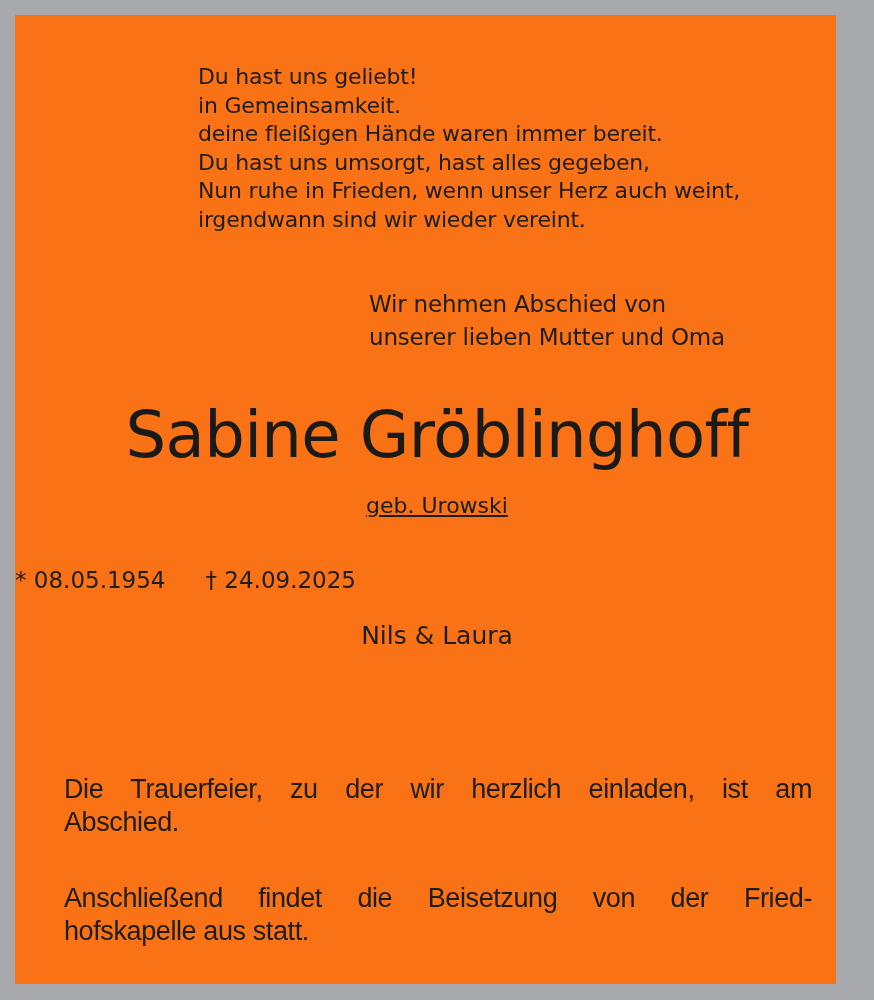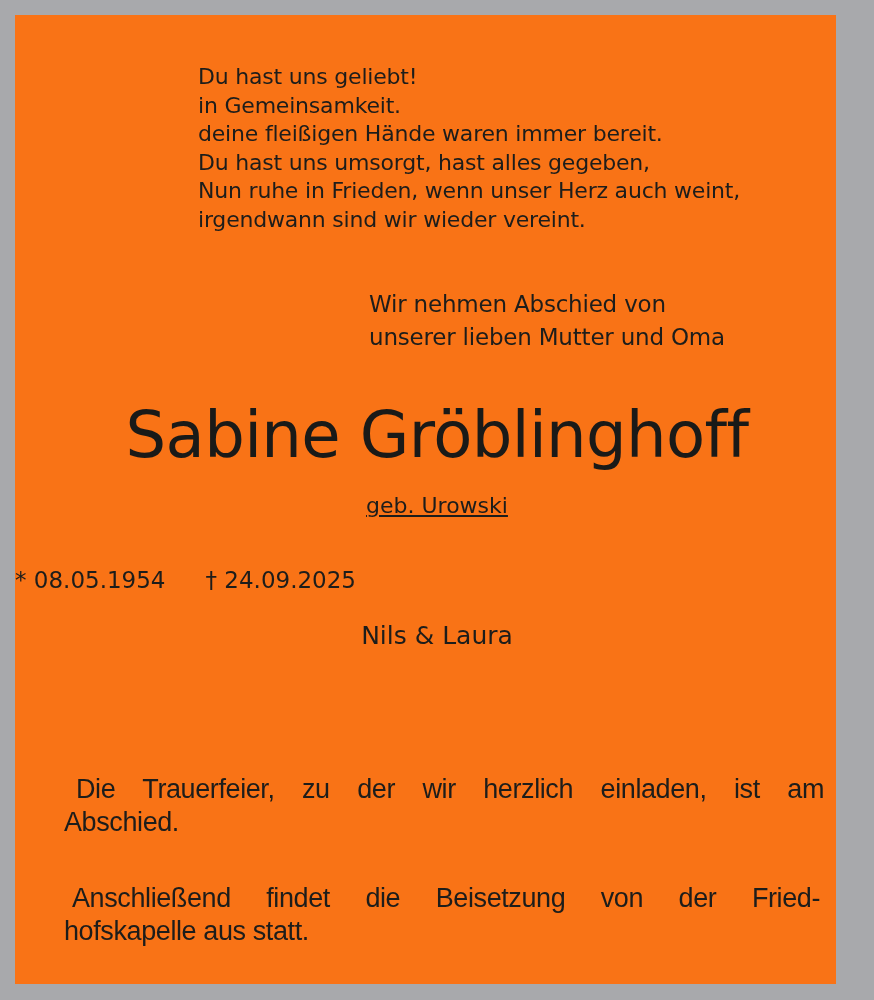--- a/index.html
+++ b/index.html
@@ -91,22 +91,22 @@
 
   <div class="abs dates">
     <span>* 08.05.1954</span><span class="gap"></span><span>† 24.09.2025</span>
   </div>
 
   <div class="abs family">
     <div>Nils &amp; Laura</div>
   </div>
 
   <div class="body-text p1">
-    <span class="line" style="display: block; word-spacing: 20.3672px; margin-left: 12px;">Die Trauerfeier, zu der wir herzlich einladen, ist am</span>
+    <span class="line" style="display: block; word-spacing: 20.3672px;">Die Trauerfeier, zu der wir herzlich einladen, ist am</span>
     <span class="line last">Abschied.</span>
   </div>
 
   <div class="body-text p2">
-    <span class="line" style="display: block; word-spacing: 28.375px; margin-left: 8px;">Anschließend findet die Beisetzung von der Fried-</span>
+    <span class="line" style="display: block; word-spacing: 28.375px;">Anschließend findet die Beisetzung von der Fried-</span>
     <span class="line last">hofskapelle aus statt.</span>
   </div>
 
 </div>
 
 </body></html>

